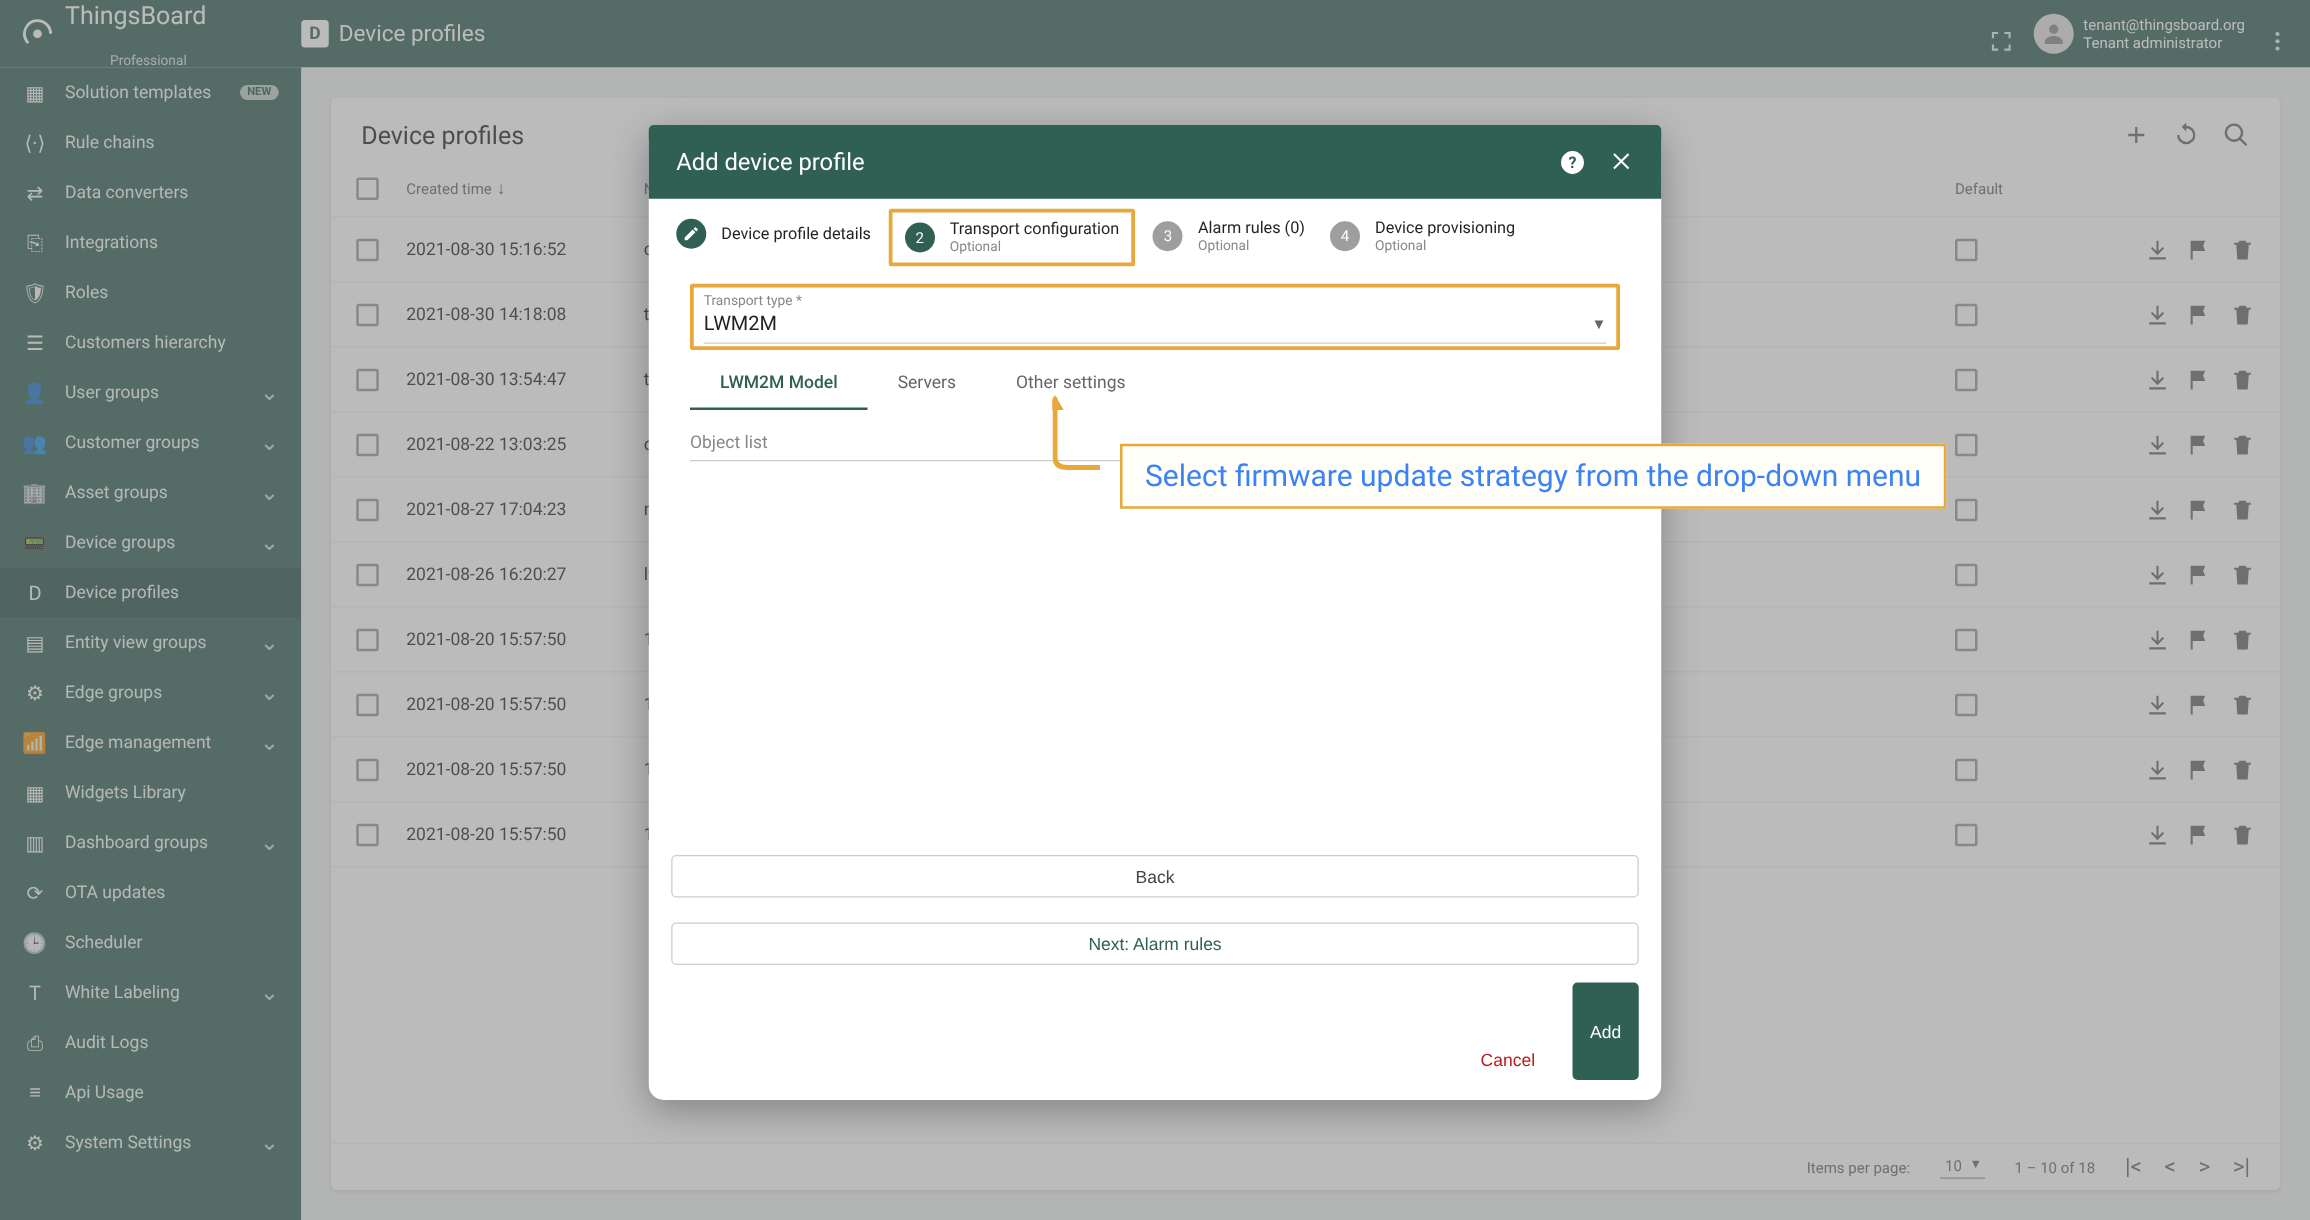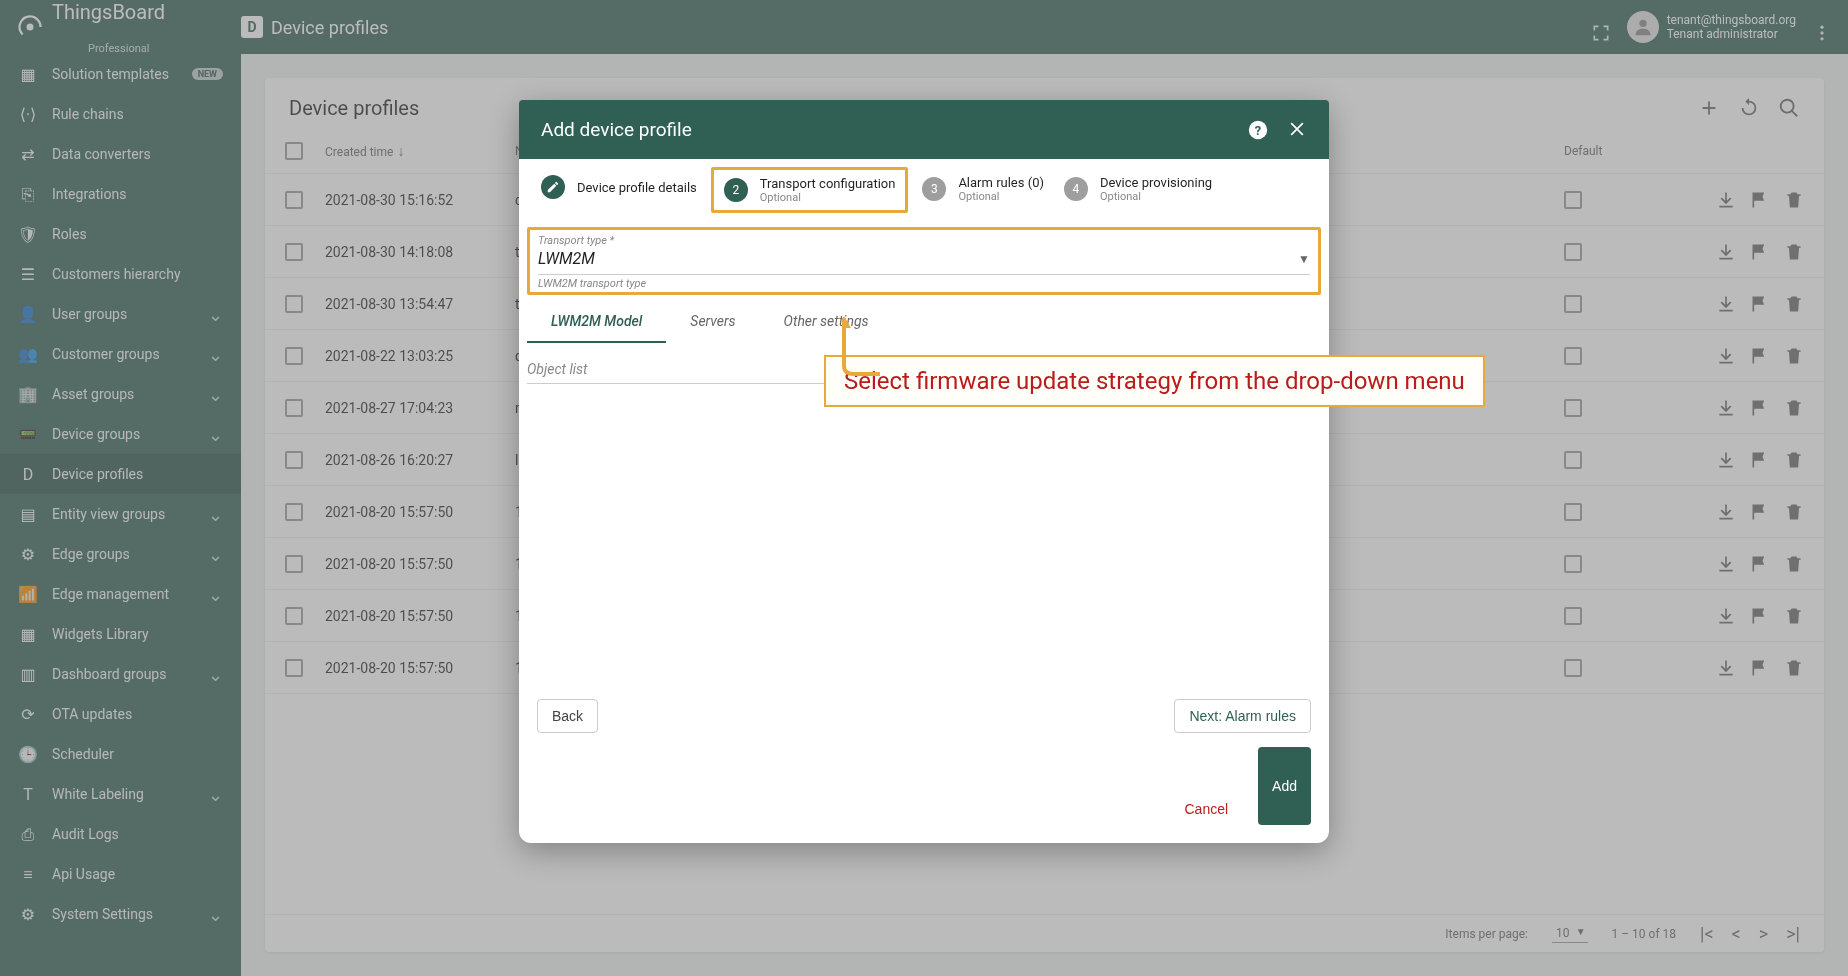--- a/index.html
+++ b/index.html
@@ -65,45 +65,45 @@
 .stepper { display: flex; padding: 12px 16px 10px; gap: 8px; align-items: flex-start; }
 .step { display: flex; align-items: center; gap: 12px; padding: 4px 6px; }
 .step-circle { width: 24px; height: 24px; border-radius: 50%; display: flex; align-items: center; justify-content: center; font-size: 12px; color: #fff; background: #9e9e9e; }
 .step.done .step-circle { background: #305f54; }
 .step.active .step-circle { background: #305f54; }
 .step-text { font-size: 13px; }
 .step-sub { font-size: 11px; color: #888; }
 .step.active { border: 3px solid #e8a93a; border-radius: 2px; padding: 6px 10px; margin-top:-4px; }
 .step.done .step-circle svg { width: 14px; height: 14px; }
 
-.modal-body { padding: 4px 8px 10px; flex: 1; position: relative; font-style: italic; }
+.modal-body { padding: 4px 33px 10px; flex: 1; position: relative; }
 .highlight-box { border: 3px solid #e8a93a; border-radius: 2px; padding: 4px 8px 2px; margin-bottom: 6px; }
 .field-label { font-size: 11px; color: #888; }
 .field-value { font-size: 16px; padding: 2px 0 6px; display: flex; align-items: center; border-bottom: 1px solid #ccc; }
 .field-value .arrow { margin-left: auto; color: #666; font-size: 12px; }
 .field-hint { font-size: 11px; color: #888; margin-top: 2px; }
 
 .sub-tabs { display: flex; margin-top: 4px; }
 .sub-tab { padding: 12px 24px; font-size: 14px; color: #666; cursor: pointer; text-align: left; }
 .sub-tab.active { color: #305f54; border-bottom: 2px solid #305f54; font-weight: 500; }
 
 .object-list { margin-top: 18px; min-height: 320px; }
 .object-list-label { color: #888; border-bottom: 1px solid #ccc; padding-bottom: 6px; }
 
-.modal-actions { display: flex; padding: 8px 18px; gap: 10px; }
+.modal-actions { display: flex; padding: 8px 18px; gap: 10px; flex-direction: column; }
 .modal-actions .spacer { flex: 1; }
 .btn { padding: 8px 14px; border-radius: 4px; font-size: 14px; cursor: pointer; border: none; background: #fff; }
 .btn.outlined { border: 1px solid #ccc; color: #444; }
 .btn.text { background: transparent; color: #b91c1c; margin-top: 46px; }
 .btn.primary-text { background: transparent; color: #305f54; font-weight: 500; border: 1px solid #ccc; }
 .btn.primary { background: #305f54; color: #fff; }
 .modal-footer { display: flex; justify-content: flex-end; gap: 16px; padding: 6px 18px 18px; }
 
 
-.callout { position: absolute; top: 355px; left: 824px; background: #fffef8; border: 2px solid #e8a93a; padding: 10px 18px; font-size: 24px; color: #b91c1c; white-space: nowrap; z-index: 1001; }
+.callout { position: absolute; top: 355px; left: 896px; background: #fffef8; border: 2px solid #e8a93a; padding: 10px 18px; font-size: 24px; color: #3b82f6; white-space: nowrap; z-index: 1001; }
 .callout-arrow { position: absolute; width: 40px; height: 60px; top: 316px; left: 842px; z-index: 1002; }
 
 svg { display: block; }
 </style>
 </head>
 <body>
 
 <div class="topbar">
   <div class="logo">
     <svg class="logo-icon" viewBox="0 0 24 24" fill="#fff">
@@ -641,21 +641,20 @@
           </div>
         </div>
       </div>
     <div class="modal-body">
       <div class="highlight-box">
         <div class="field-label">Transport type *</div>
         <div class="field-value">
           <span>LWM2M</span>
           <span class="arrow">▼</span>
         </div>
-        <div class="field-hint">LWM2M transport type</div>
       </div>
       <div class="sub-tabs" id="sub-tabs">
           <div class="sub-tab active">LWM2M Model</div>
           <div class="sub-tab">Servers</div>
           <div class="sub-tab">Other settings</div>
         </div>
       <div class="object-list">
         <div class="object-list-label">Object list</div>
       </div>
     </div>

